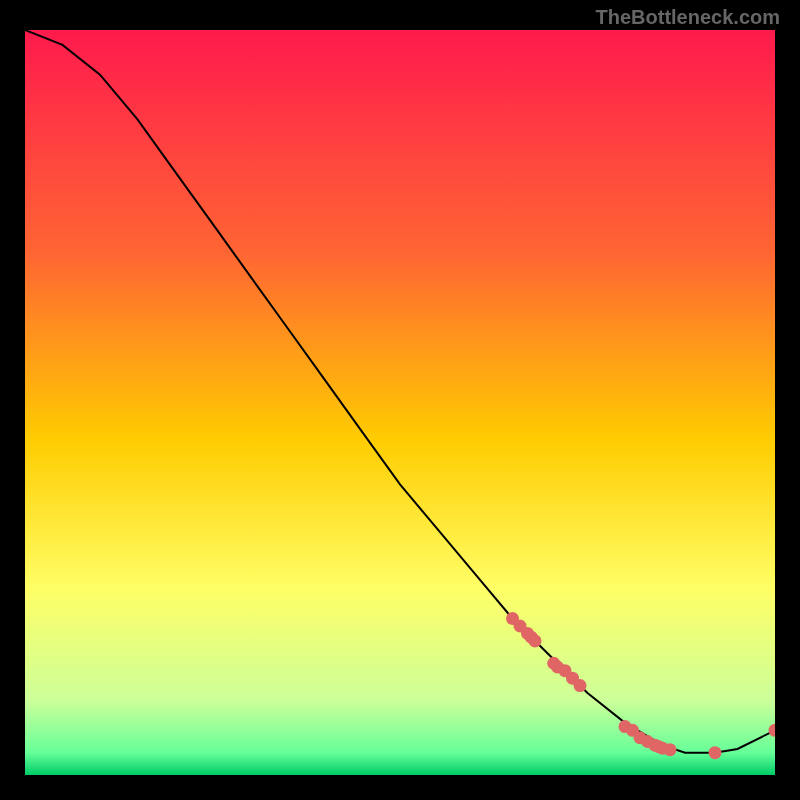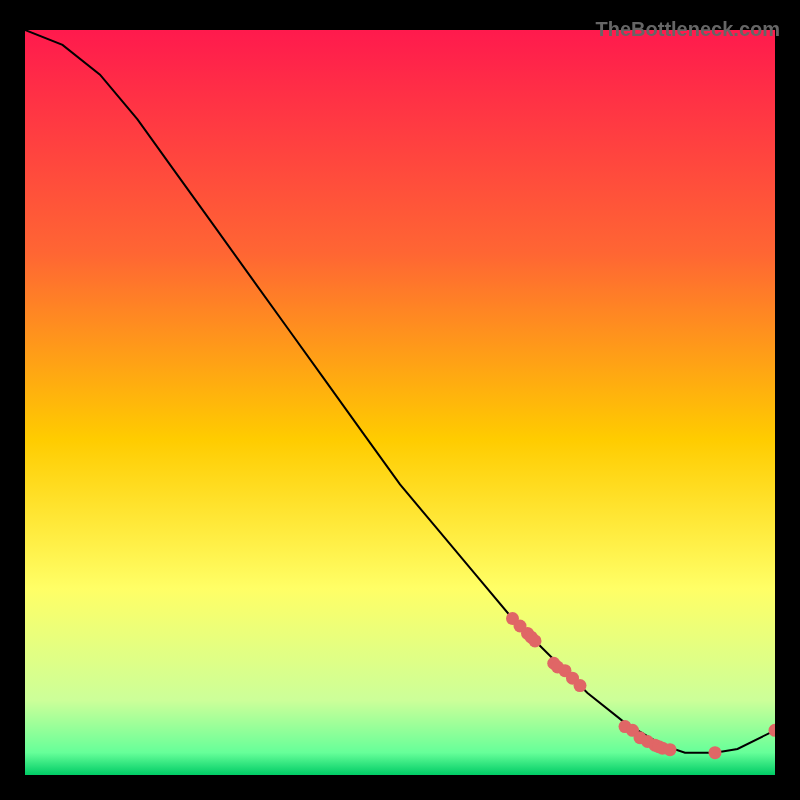--- a/index.html
+++ b/index.html
@@ -12,21 +12,21 @@
     font-family: Arial, sans-serif;
   }
   .container {
     width: 800px;
     height: 800px;
     background: #000;
     position: relative;
   }
   .watermark {
     position: absolute;
-    top: 18px;
+    top: 6px;
     right: 20px;
     color: #666;
     font-size: 20px;
     font-weight: bold;
     z-index: 10;
   }
   .plot-area {
     position: absolute;
     left: 25px;
     top: 30px;

